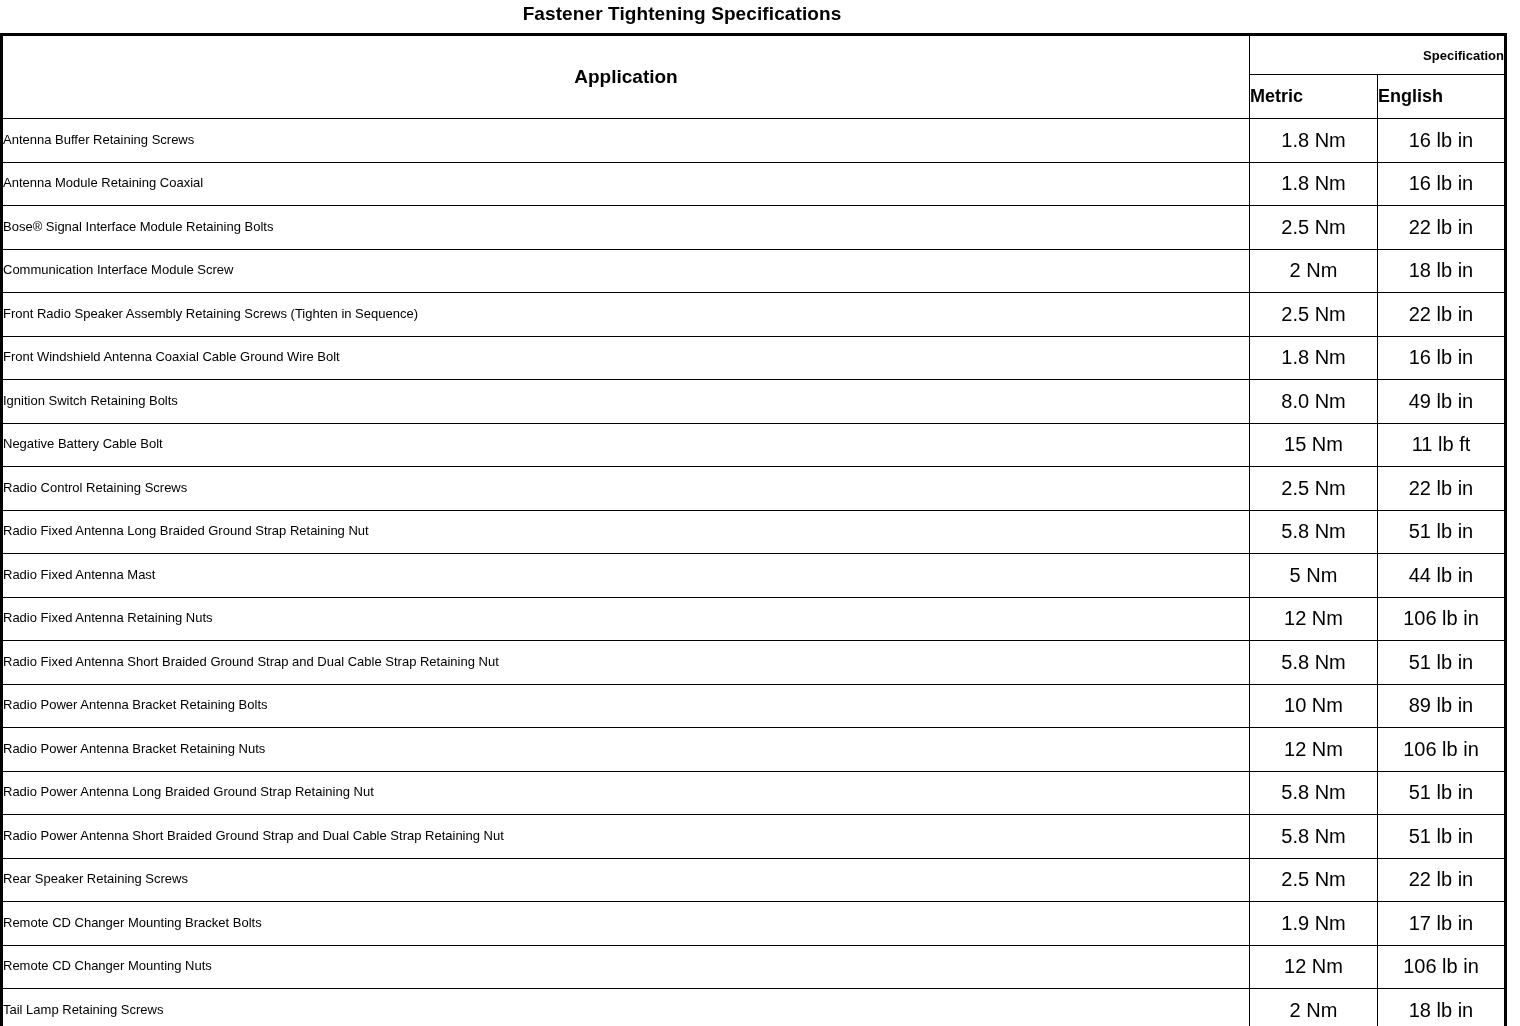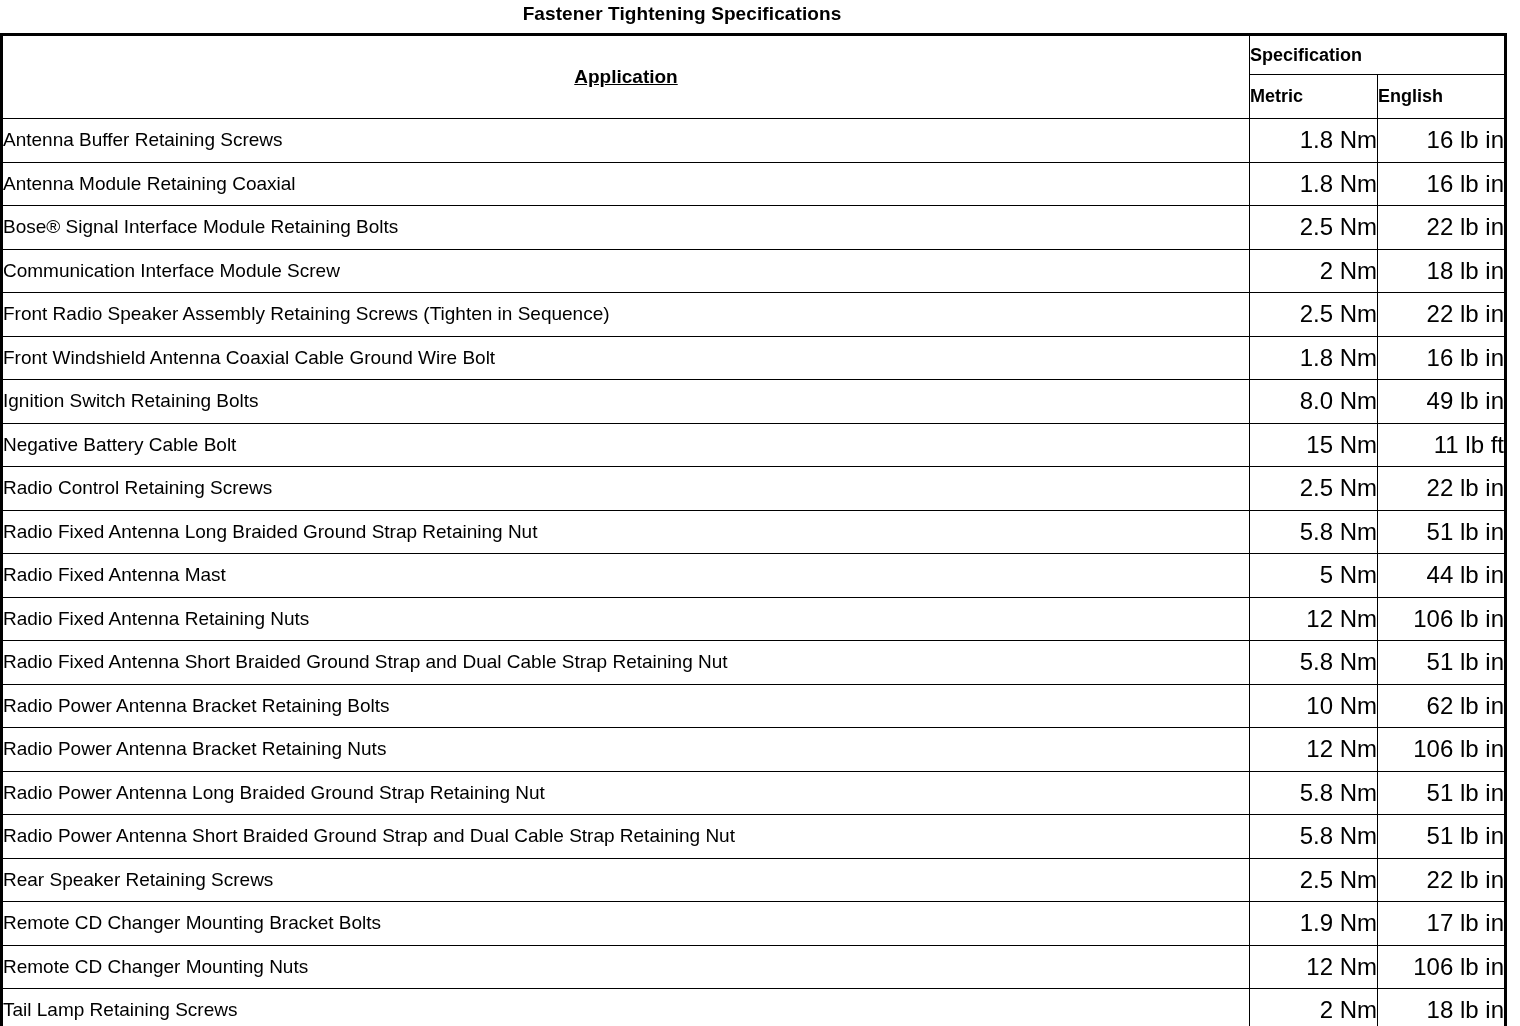--- a/index.html
+++ b/index.html
@@ -39,52 +39,51 @@
   table.spec-table col.c-met { width: 128px; }
   table.spec-table col.c-eng { width: 128px; }
 
   table.spec-table th,
   table.spec-table td {
     border: 1px solid #000;
     padding: 0;
     vertical-align: middle;
   }
   th.hdr-spec {
-    text-align: left;
-    font-size: 18px;
+    text-align: right;
+    font-size: 13px;
     font-weight: bold;
     height: 38px;
     border-bottom: 1px solid #000;
     margin-left: 8px;
   }
   th.hdr-app {
     text-align: center;
     font-size: 19px;
     font-weight: bold;
     height: 82px;
-    text-decoration: underline;
   }
   th.hdr-sub {
     text-align: left;
     font-size: 18px;
     font-weight: bold;
     height: 42px;
   }
   td.app-cell {
-    font-size: 19px;
+    font-size: 13px;
     text-align: left;
     padding-left: 7px;
     height: 42.5px;
     line-height: 1.15;
     white-space: nowrap;
     overflow: hidden;
   }
   td.val-cell {
-    font-size: 24px;
-    text-align: right;
+    font-size: 20px;
+    text-align: center;
     height: 42.5px;
     white-space: nowrap;
   }
 </style>
 </head>
 <body>
 
 <div class="page">
 
   <div class="doc-title">Fastener Tightening Specifications</div>
@@ -167,21 +166,21 @@
           <td class="val-cell">106 lb in</td>
         </tr>
         <tr>
           <td class="app-cell">Radio Fixed Antenna Short Braided Ground Strap and Dual Cable Strap Retaining Nut</td>
           <td class="val-cell">5.8 Nm</td>
           <td class="val-cell">51 lb in</td>
         </tr>
         <tr>
           <td class="app-cell">Radio Power Antenna Bracket Retaining Bolts</td>
           <td class="val-cell">10 Nm</td>
-          <td class="val-cell">62 lb in</td>
+          <td class="val-cell">89 lb in</td>
         </tr>
         <tr>
           <td class="app-cell">Radio Power Antenna Bracket Retaining Nuts</td>
           <td class="val-cell">12 Nm</td>
           <td class="val-cell">106 lb in</td>
         </tr>
         <tr>
           <td class="app-cell">Radio Power Antenna Long Braided Ground Strap Retaining Nut</td>
           <td class="val-cell">5.8 Nm</td>
           <td class="val-cell">51 lb in</td>

